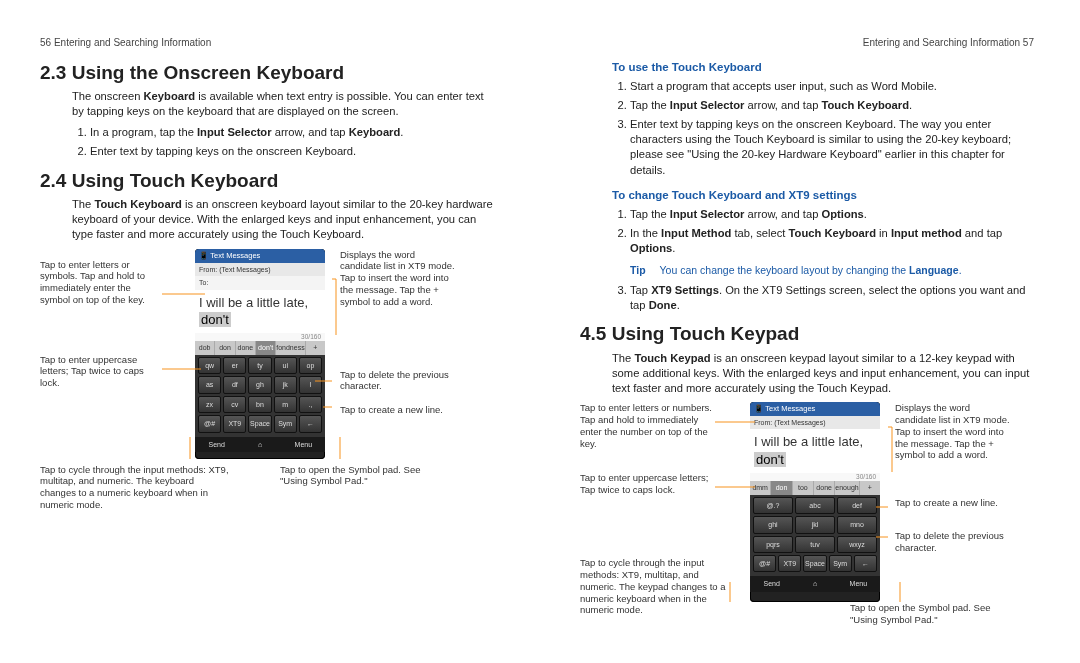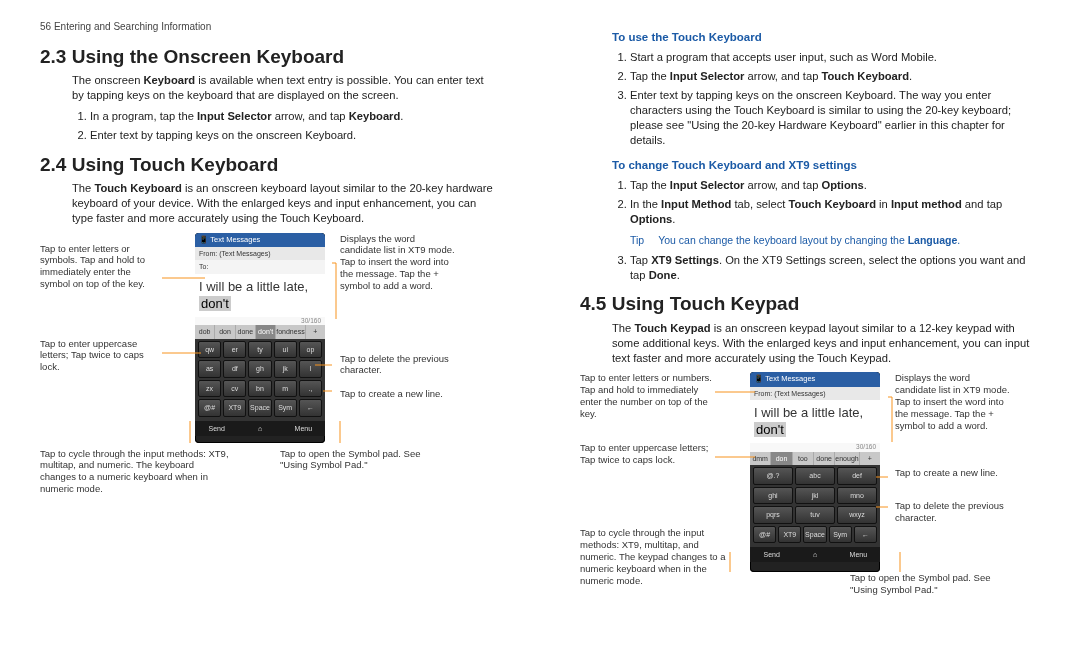--- a/index.html
+++ b/index.html
@@ -11,21 +11,21 @@
     line-height: 1.35;
   }
   .spread {
     width: 1080px;
     height: 663px;
     display: flex;
   }
   .page {
     width: 540px;
     height: 663px;
-    padding: 20px 46px 10px 40px;
+    padding: 36px 46px 10px 40px;
     box-sizing: border-box;
     position: relative;
   }
   .runhead {
     font-size: 10px;
     color: #444;
     margin-bottom: 10px;
   }
   .runhead.left { text-align: left; }
   .runhead.right { text-align: right; }
@@ -46,21 +46,21 @@
   }
   ol.steps {
     margin: 2px 0 6px 0;
     padding-left: 18px;
   }
   ol.steps li {
     margin-bottom: 4px;
   }
   .b { font-weight: 700; }
   .tip { display:flex; margin: 6px 0 6px 18px; font-size:10.5px;}
-  .tip .tip-label { color:#1b5aa6; font-weight:400; margin-right:14px; white-space:nowrap;}
+  .tip .tip-label { color:#1b5aa6; font-weight:700; margin-right:14px; white-space:nowrap;}
   .tip .tip-text { color:#1b5aa6;}
   .diagram {
     position: relative;
     height: 280px;
     margin-top: 6px;
   }
   .phone {
     position:absolute;
     width: 130px;
     height: 210px;
@@ -187,20 +187,21 @@
       <div class="callout" style="left:0;top:105px;width:120px">Tap to enter uppercase letters; Tap twice to caps lock.</div>
       <div class="callout below" style="left:0;top:215px;width:190px">Tap to cycle through the input methods: XT9, multitap, and numeric. The keyboard changes to a numeric keyboard when in numeric mode.</div>
       <div class="callout rightcol" style="left:300px;top:0">Displays the word candidate list in XT9 mode. Tap to insert the word into the message. Tap the + symbol to add a word.</div>
       <div class="callout rightcol" style="left:300px;top:120px">Tap to delete the previous character.</div>
       <div class="callout rightcol" style="left:300px;top:155px">Tap to create a new line.</div>
       <div class="callout below" style="left:240px;top:215px;width:170px">Tap to open the Symbol pad. See "Using Symbol Pad."</div>
     </div>
   </div>
 
   <div class="page">
+    <div class="runhead right">Entering and Searching Information  57</div>
 
     <div class="body-indent">
       <div class="bluehdr">To use the Touch Keyboard</div>
       <ol class="steps">
         <li>Start a program that accepts user input, such as Word Mobile.</li>
         <li><span>Tap the </span><span class="b">Input Selector</span><span> arrow, and tap </span><span class="b">Touch Keyboard</span><span>.</span></li>
         <li>Enter text by tapping keys on the onscreen Keyboard. The way you enter characters using the Touch Keyboard is similar to using the 20-key keyboard; please see "Using the 20-key Hardware Keyboard" earlier in this chapter for details.</li>
       </ol>
 
       <div class="bluehdr">To change Touch Keyboard and XT9 settings</div>

